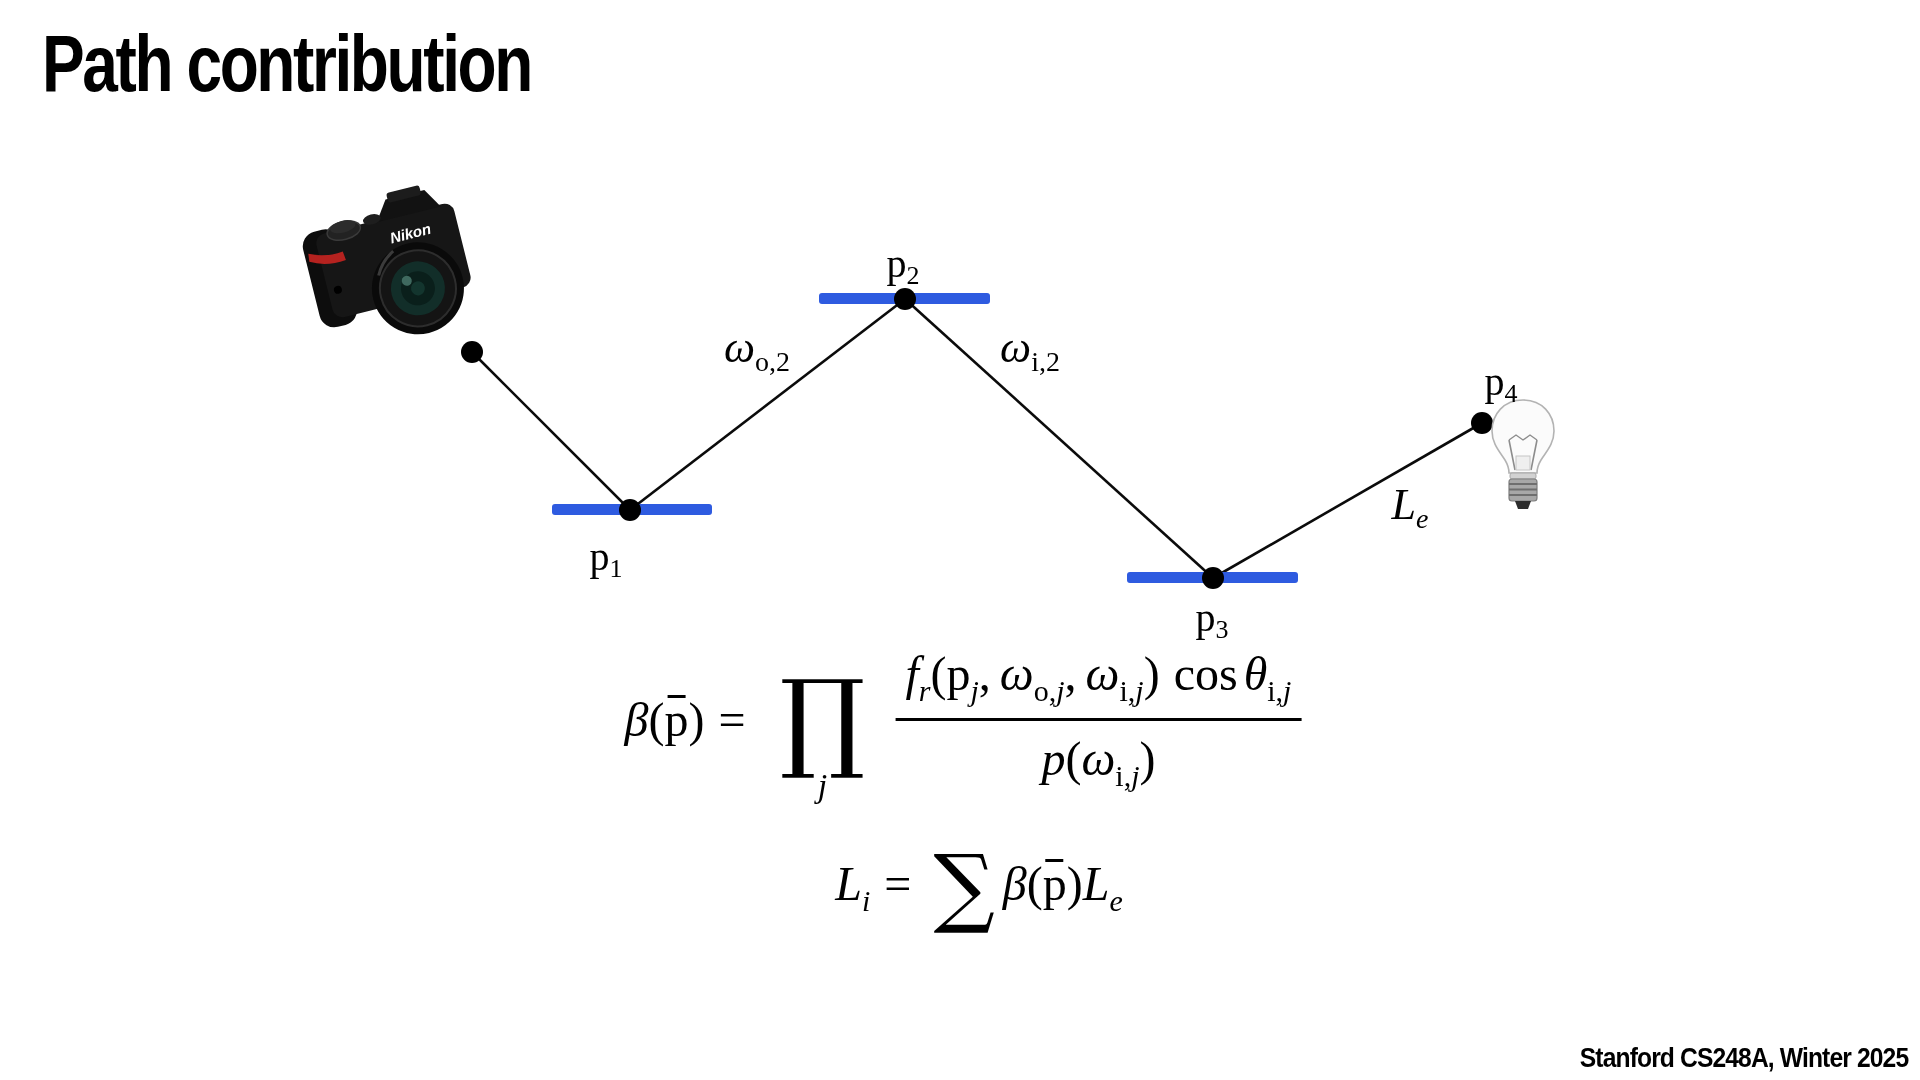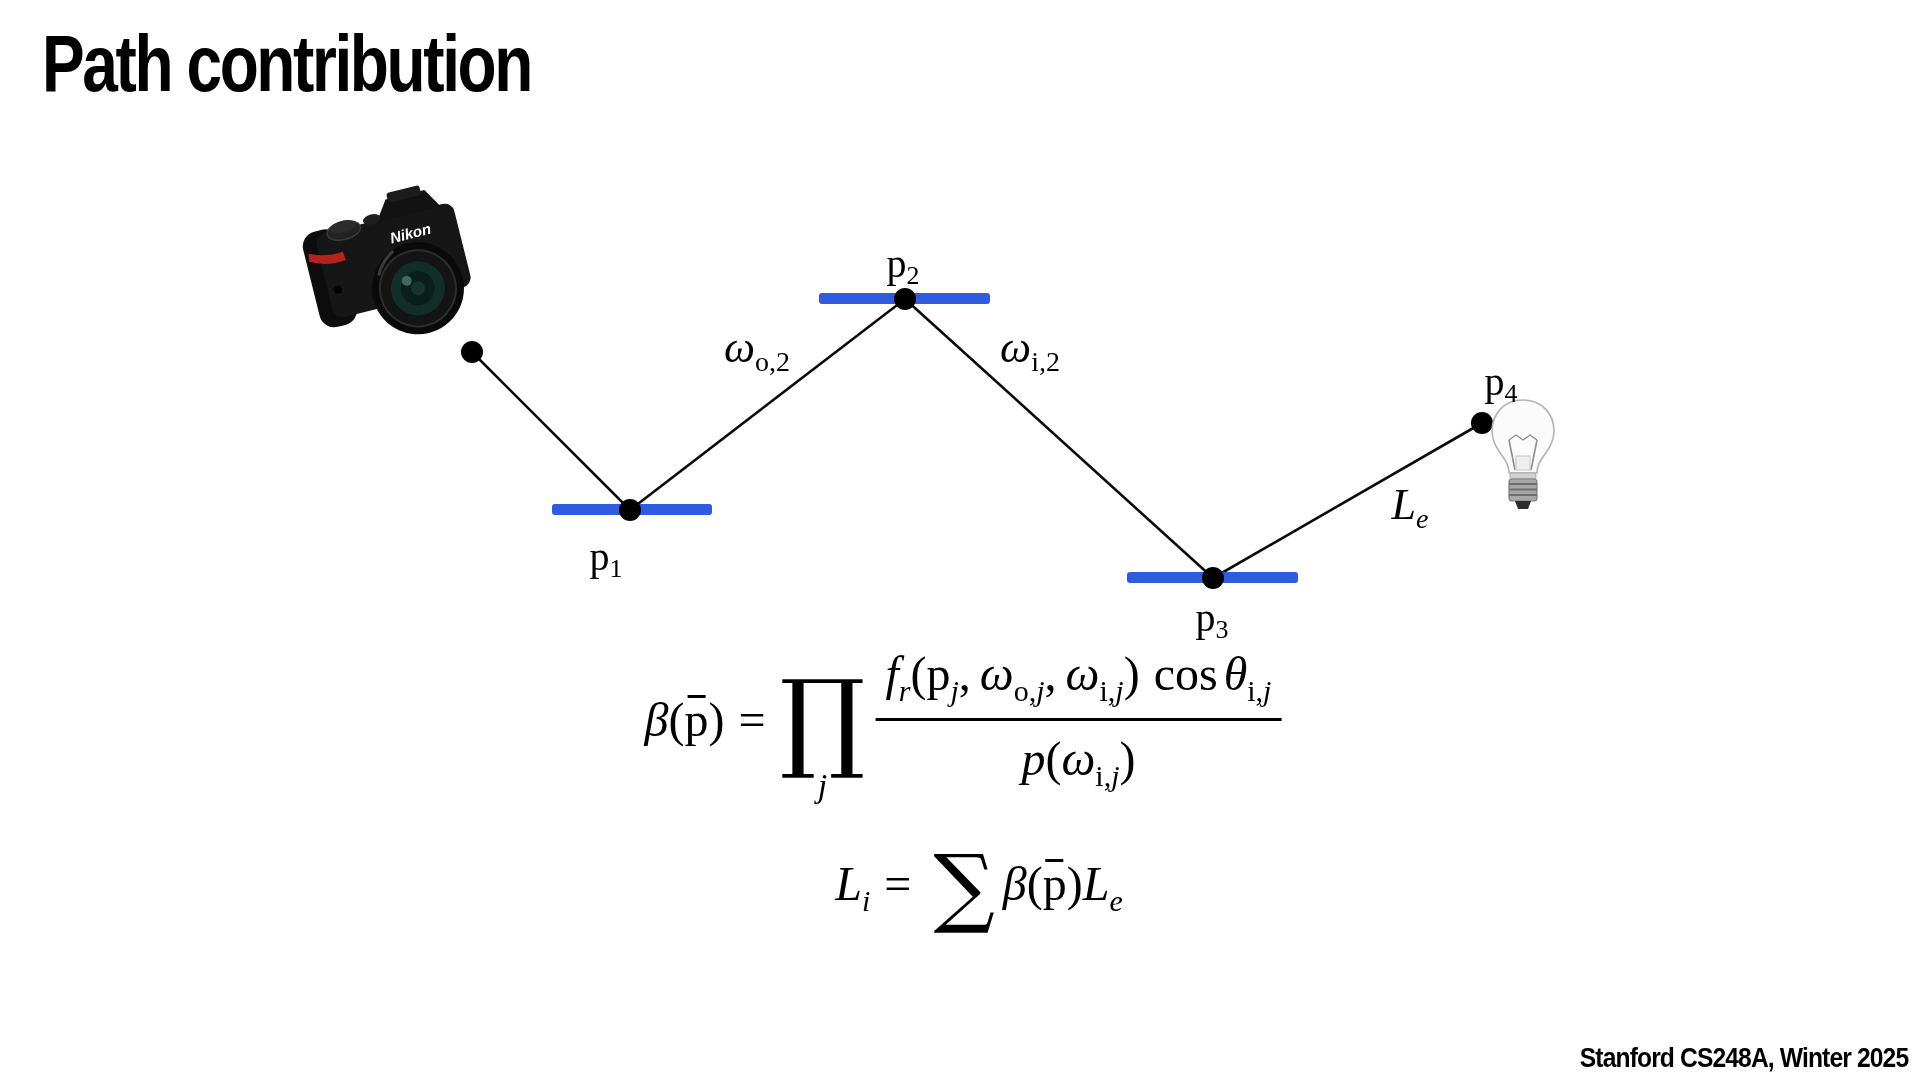--- a/index.html
+++ b/index.html
@@ -41,21 +41,21 @@
   .bigop .sym{font-family:"DejaVu Serif","DejaVu Sans",serif;font-size:108px;line-height:.82;}
   .bigop .idx{font-size:34px;font-style:italic;line-height:1;margin-top:4px;}
   .prodop{top:20px;margin-right:10px;}
   .sumop{margin:0 8px;}
   .sumop .sym{font-size:86px;line-height:.9;}
   .frac{display:inline-flex;flex-direction:column;align-items:center;}
   .frac .num{display:inline-block;padding:0 10px 10px;border-bottom:3.5px solid #000;}
   .frac .den{display:inline-block;padding-top:10px;}
   .comma{margin-right:9px;}
   .fun{margin:0 6px 15px 14px;}
-  #formula-beta{left:963px;top:646px;transform:translateX(-50%);}
+  #formula-beta{left:963px;top:646px;transform:translateX(-50%);gap:20px;}
   #formula-li{left:960px;top:848px;transform:translateX(-50%);margin-left:19px;}
 </style>
 </head>
 <body>
 
 <div id="title" class="abs">Path contribution</div>
 
 <svg class="abs" style="left:0;top:0" width="1920" height="1080" viewBox="0 0 1920 1080">
 
   <line x1="472" y1="352" x2="630" y2="510" stroke="#0b0b0b" stroke-width="2.6"></line>

